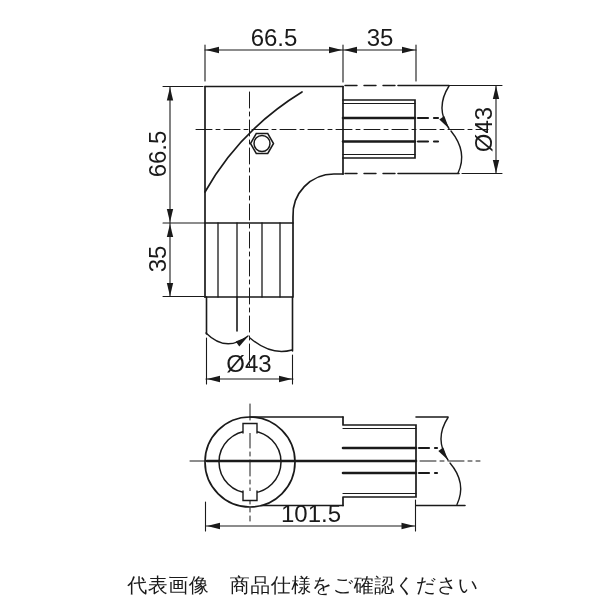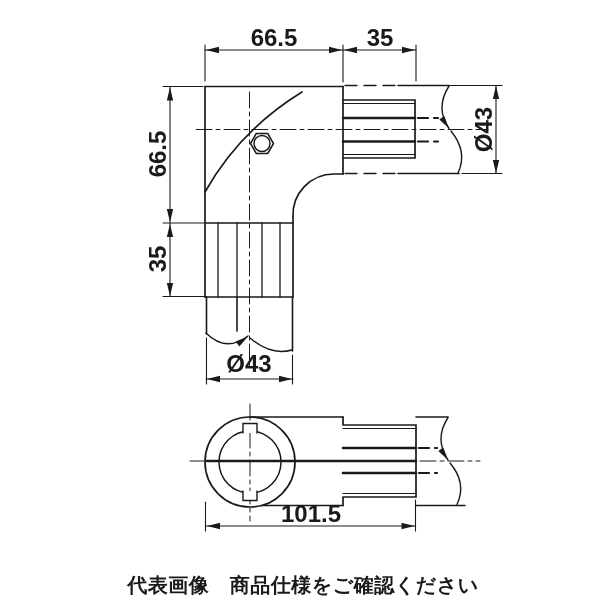--- a/index.html
+++ b/index.html
@@ -1,17 +1,17 @@
 <!DOCTYPE html>
 <html><head>
 <meta charset="utf-8">
 <style>
   html,body{margin:0;padding:0;background:#fff;width:600px;height:600px;overflow:hidden;}
   #stage{position:relative;width:600px;height:600px;background:#fff;
-         font-family:"Liberation Sans", sans-serif;font-weight:bold;}
+         font-family:"Liberation Sans", sans-serif;}
   svg text{font-family:"Liberation Sans", sans-serif; fill:#1a1a1a;}
   .dimtxt{font-size:24px;}
   .captxt{font-size:20px; letter-spacing:0.5px;}
 </style>
 </head>
 <body>
 
 <div id="stage">
 <svg width="600" height="600" viewBox="0 0 600 600">
 

